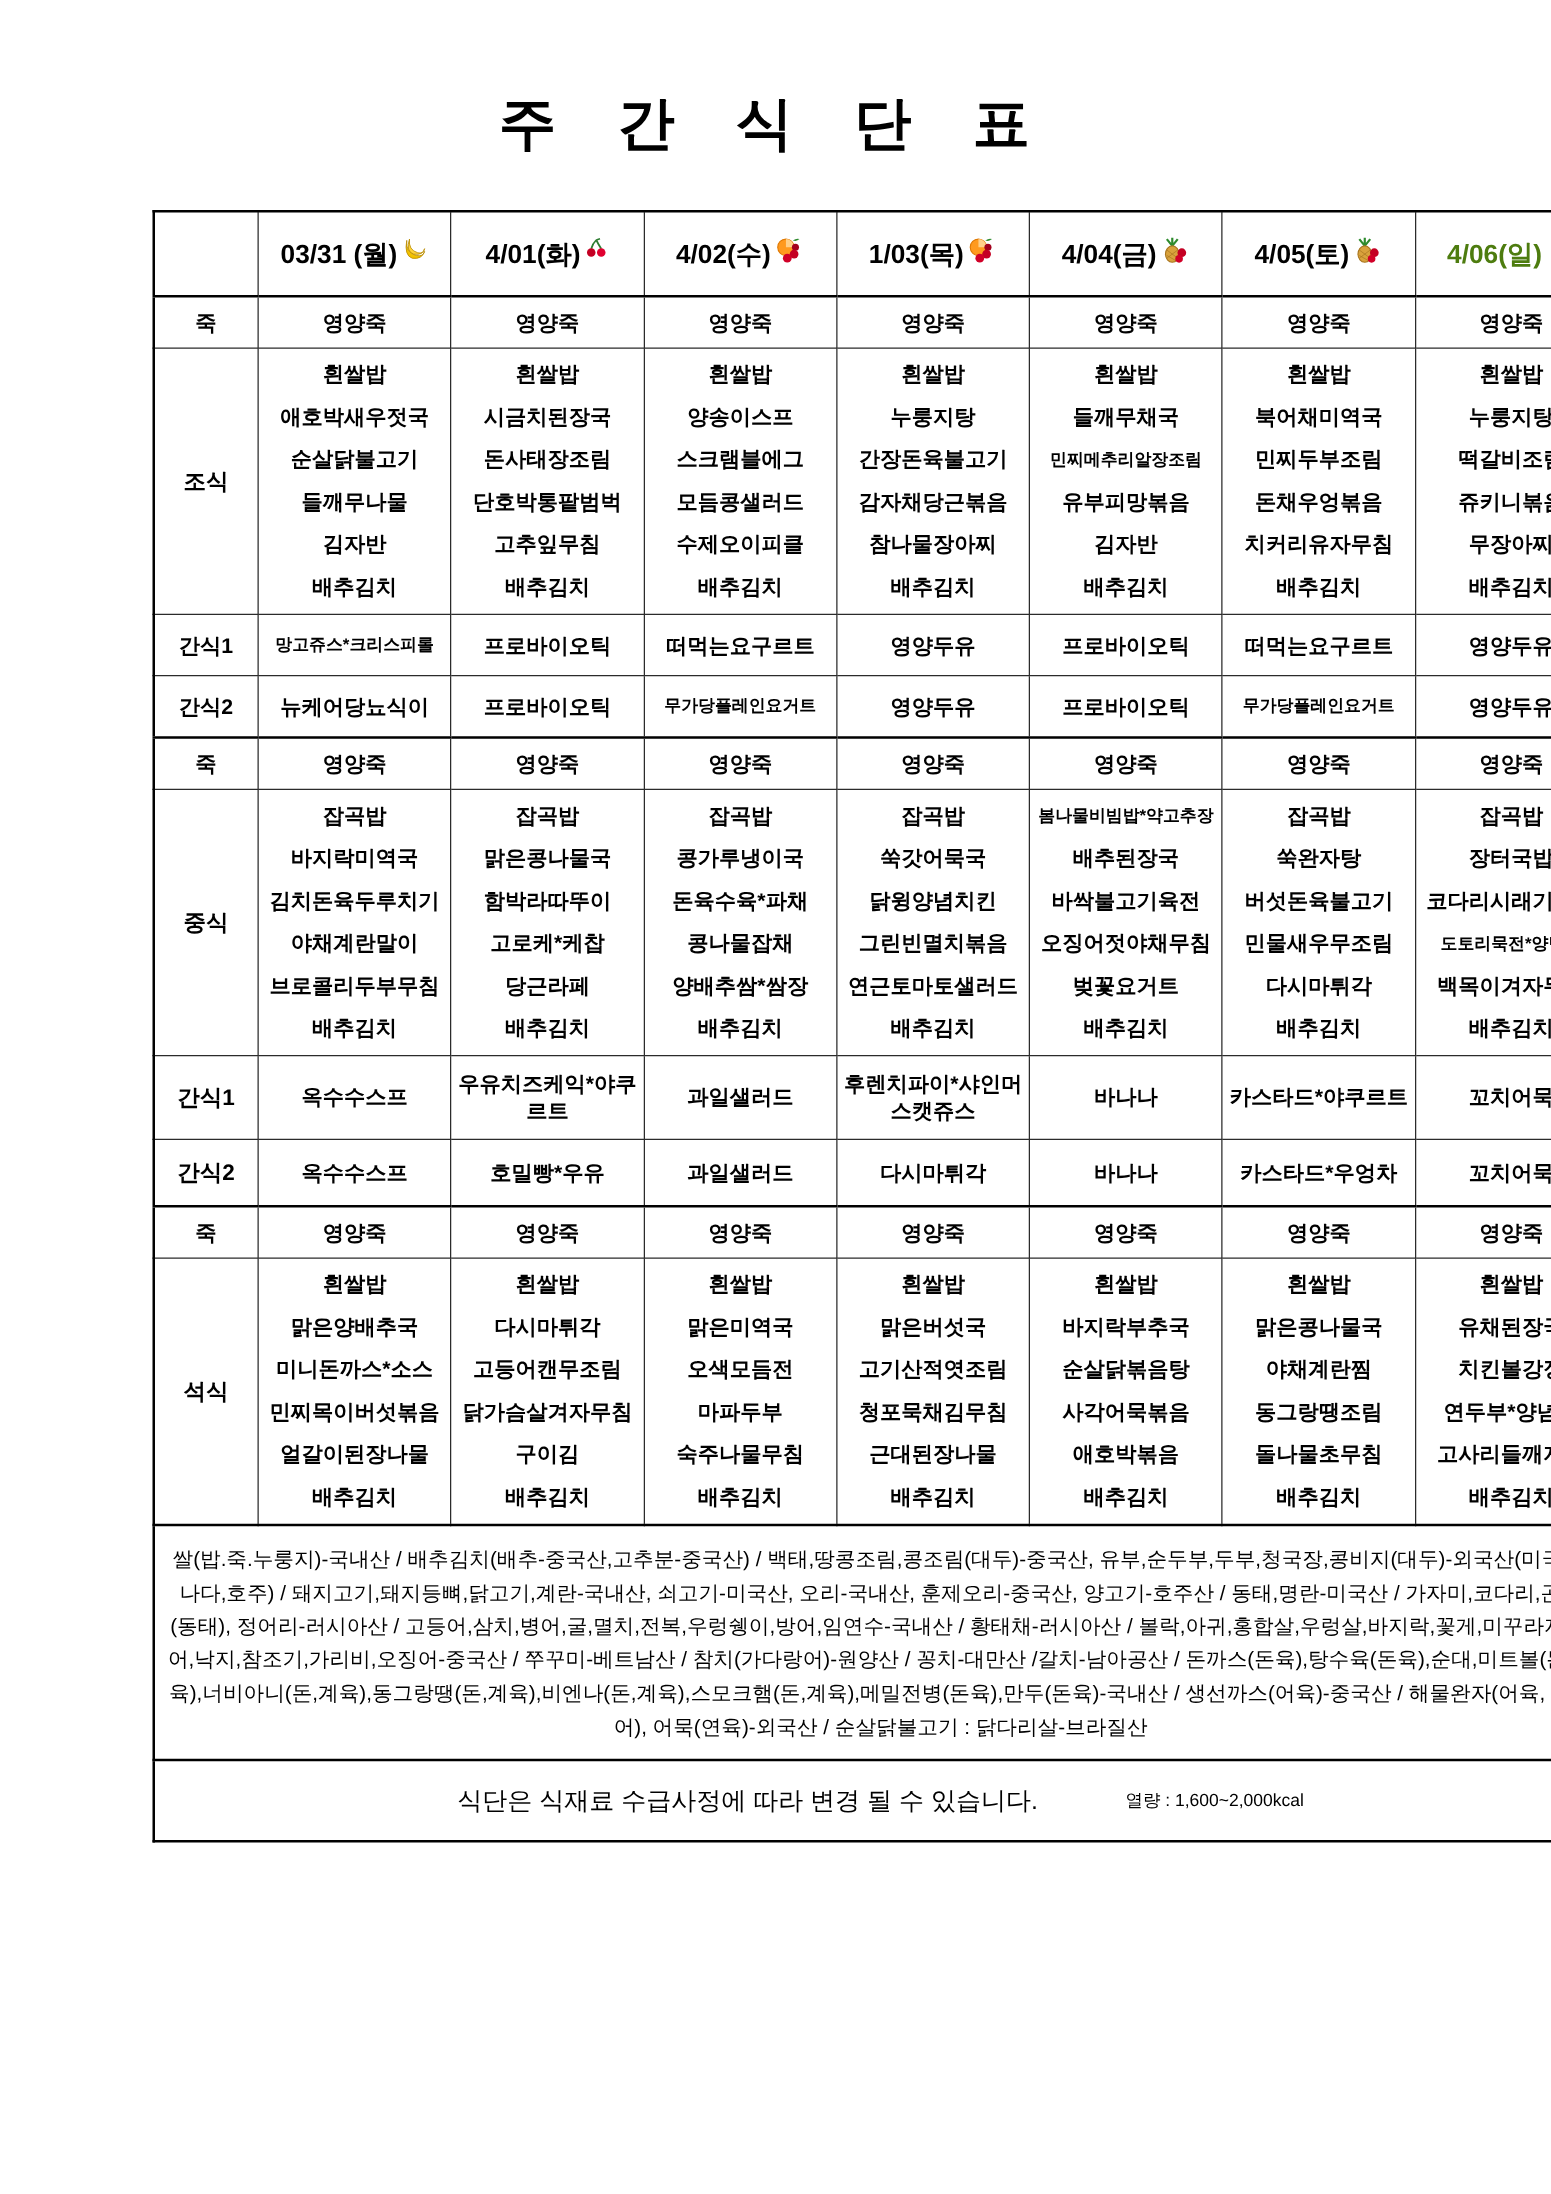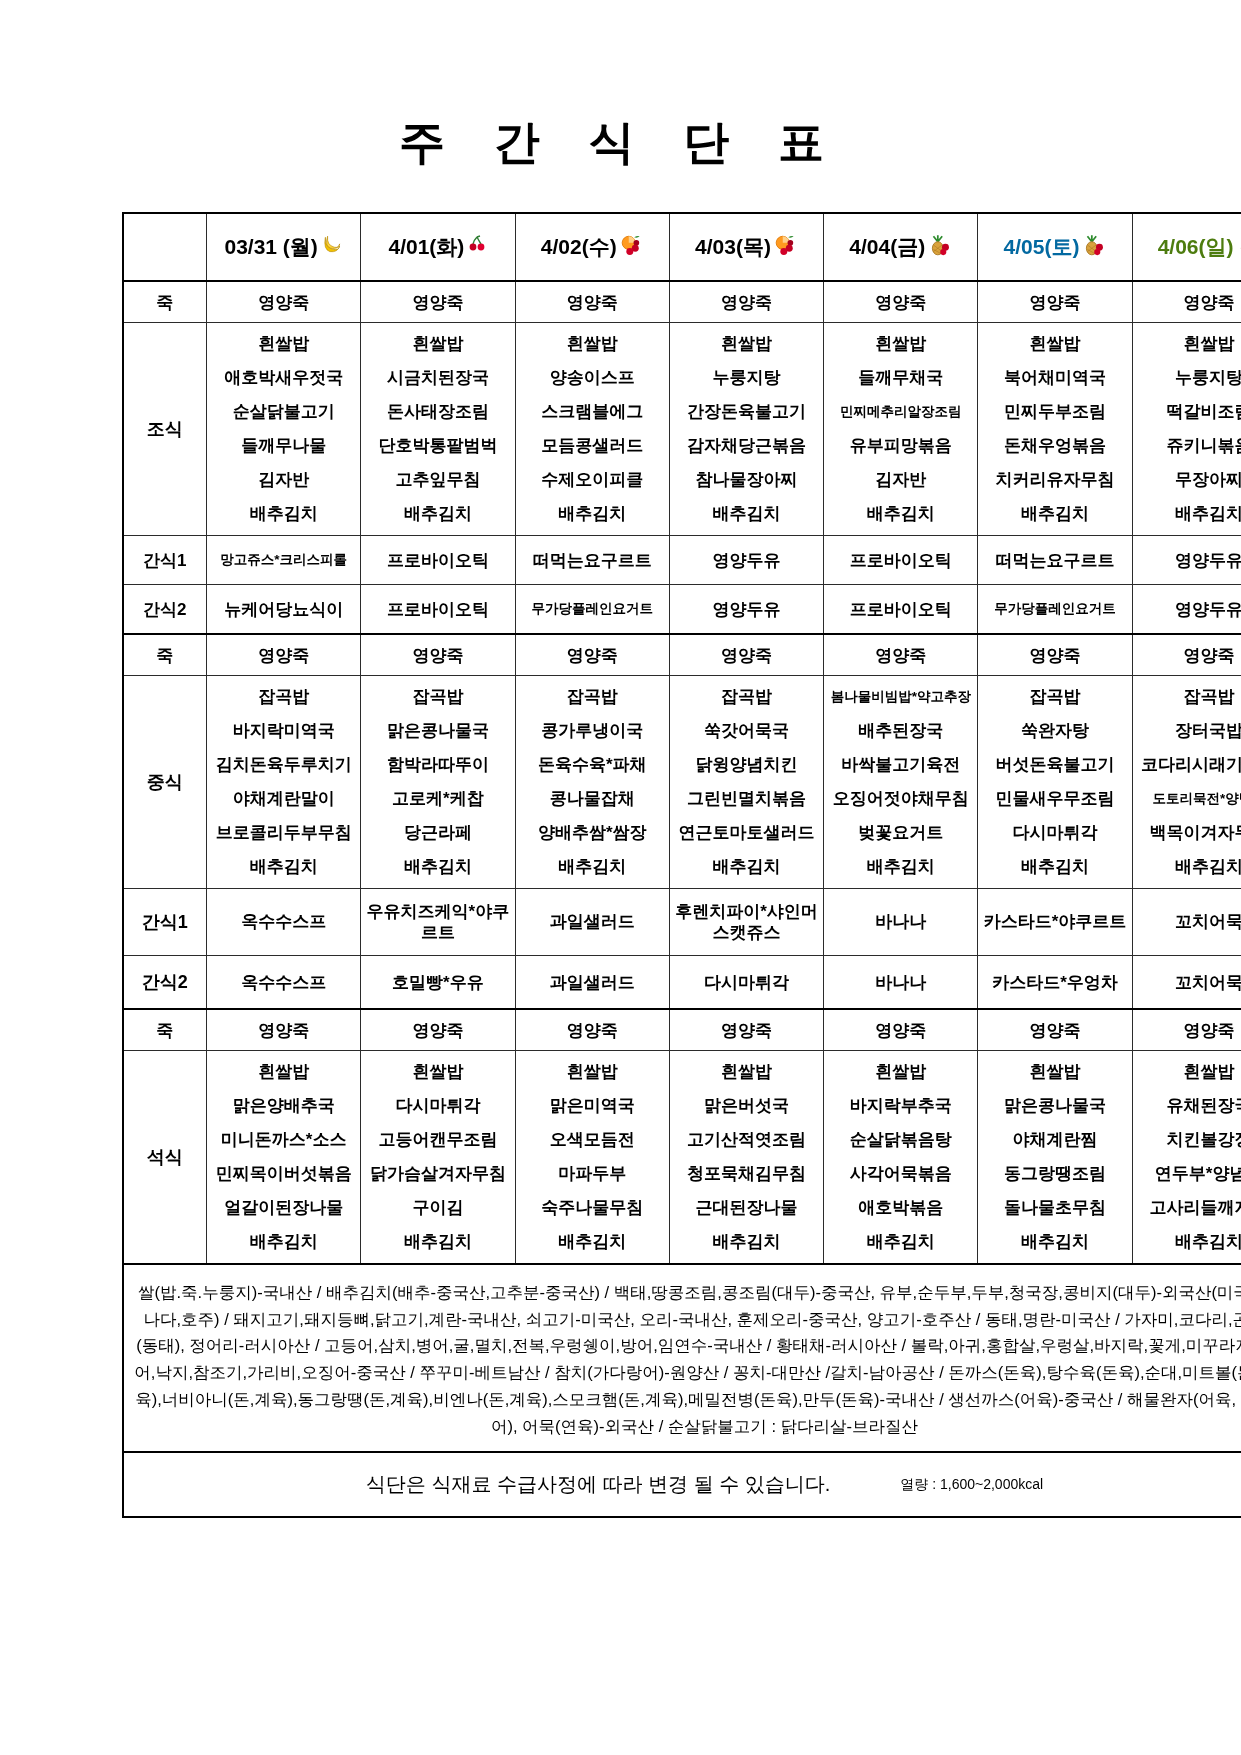--- a/index.html
+++ b/index.html
@@ -1,21 +1,21 @@
 <!DOCTYPE html>
 <html><head>
 <meta charset="utf-8">
 <style>
   html,body{margin:0;padding:0;}
   body{
     width:1241px;height:1755px;background:#ffffff;
     font-family:"Liberation Sans","DejaVu Sans",sans-serif;
     color:#000;
   }
-  .sheet{width:998px;margin:16px auto;padding-top:96px;}
+  .sheet{width:998px;margin:0 auto;padding-top:68px;}
   h1.title{
     text-align:center;font-size:46px;font-weight:900;letter-spacing:18px;
     margin:0 0 38px 0;color:#000;
   }
   table.menu{
     border-collapse:collapse;table-layout:fixed;width:1166px;
     border:2.5px solid #000;
   }
   table.menu th,table.menu td{
     border:1.4px solid #2b2b2b;text-align:center;vertical-align:middle;
@@ -88,42 +88,42 @@
               <span><svg width="24" height="24" viewBox="0 0 22 22">
                   <circle cx="8" cy="9" r="6" fill="#ff9a1f" stroke="#e07800" stroke-width="0.8"></circle>
                   <path d="M8 3 A6 6 0 0 1 14 9 L8 9 Z" fill="#ffd089"></path>
                   <path d="M13 4 q3 -2 5 -1 q-2 2 -5 1" fill="#2e8b2e"></path>
                   <circle cx="15" cy="9" r="2.6" fill="#a3001d"></circle>
                   <circle cx="14" cy="14" r="3.2" fill="#c40023"></circle>
                   <circle cx="9" cy="17" r="3.2" fill="#d10028"></circle>
                 </svg></span>
             </span></th>
           <th><span class="hdr">
-              <span>4/03(목)</span>
+              <span>1/03(목)</span>
               <span><svg width="24" height="24" viewBox="0 0 22 22">
                   <circle cx="8" cy="9" r="6" fill="#ff9a1f" stroke="#e07800" stroke-width="0.8"></circle>
                   <path d="M8 3 A6 6 0 0 1 14 9 L8 9 Z" fill="#ffd089"></path>
                   <path d="M13 4 q3 -2 5 -1 q-2 2 -5 1" fill="#2e8b2e"></path>
                   <circle cx="15" cy="9" r="2.6" fill="#a3001d"></circle>
                   <circle cx="14" cy="14" r="3.2" fill="#c40023"></circle>
                   <circle cx="9" cy="17" r="3.2" fill="#d10028"></circle>
                 </svg></span>
             </span></th>
           <th><span class="hdr">
               <span>4/04(금)</span>
               <span><svg width="24" height="24" viewBox="0 0 22 22">
                   <path d="M9 8 L5 3 M9 8 L9 2 M9 8 L13 3" stroke="#2e8b2e" stroke-width="1.6" fill="none"></path>
                   <ellipse cx="9" cy="14" rx="5" ry="6" fill="#d9a23c" stroke="#a8751f" stroke-width="0.8"></ellipse>
                   <path d="M5 11 l8 6 M5 15 l7 4 M13 11 l-8 6" stroke="#a8751f" stroke-width="0.5"></path>
                   <circle cx="16" cy="13" r="3.2" fill="#c40023"></circle>
                   <circle cx="14" cy="17.5" r="2.8" fill="#d10028"></circle>
                 </svg></span>
             </span></th>
           <th><span class="hdr">
-              <span style="color: #0369a1;">4/05(토)</span>
+              <span style="color: #000000;">4/05(토)</span>
               <span><svg width="24" height="24" viewBox="0 0 22 22">
                   <path d="M9 8 L5 3 M9 8 L9 2 M9 8 L13 3" stroke="#2e8b2e" stroke-width="1.6" fill="none"></path>
                   <ellipse cx="9" cy="14" rx="5" ry="6" fill="#d9a23c" stroke="#a8751f" stroke-width="0.8"></ellipse>
                   <path d="M5 11 l8 6 M5 15 l7 4 M13 11 l-8 6" stroke="#a8751f" stroke-width="0.5"></path>
                   <circle cx="16" cy="13" r="3.2" fill="#c40023"></circle>
                   <circle cx="14" cy="17.5" r="2.8" fill="#d10028"></circle>
                 </svg></span>
             </span></th>
           <th><span class="hdr">
               <span style="color: #4d7c0f;">4/06(일)</span>

